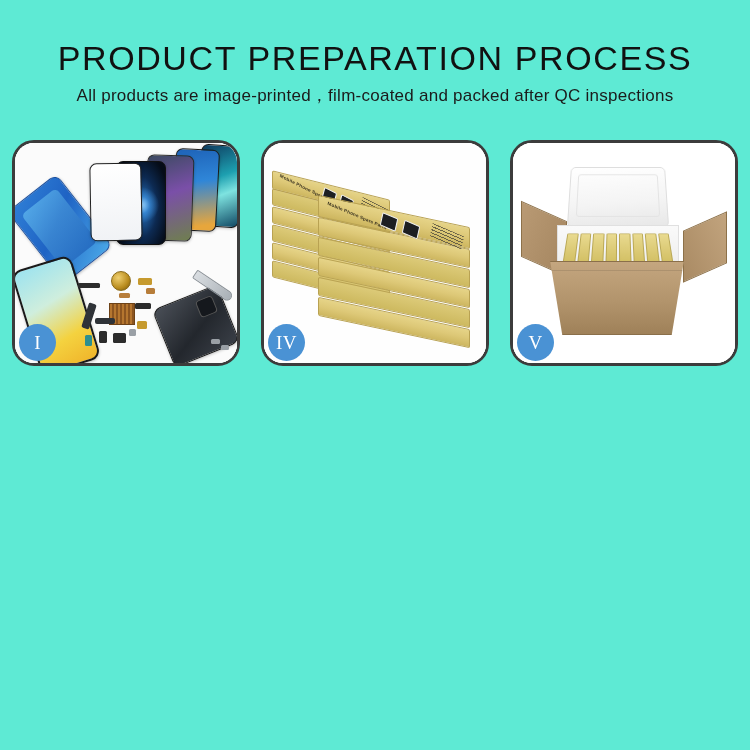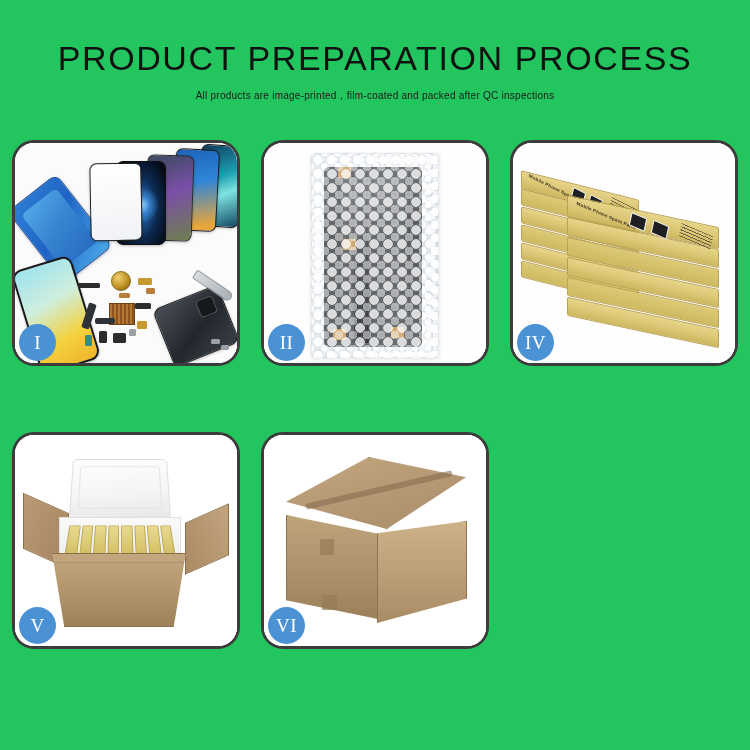--- a/index.html
+++ b/index.html
@@ -7,21 +7,21 @@
   html, body {
     margin: 0; padding: 0;
     width: 750px; height: 750px;
     background: #ffffff;
     font-family: "Liberation Sans", sans-serif;
     overflow: hidden;
   }
   .page {
     position: relative;
     width: 750px; height: 750px;
-    background: #22c55e;
+    background: #5eead4;
   }
 
   
   .header {
     position: absolute;
     left: 0; top: 38px;
     width: 750px;
     text-align: center;
   }
   .title {
@@ -29,21 +29,21 @@
     font-size: 34px;
     font-weight: 400;
     letter-spacing: 1.6px;
     color: #111111;
     line-height: 40px;
     white-space: nowrap;
   }
   .subtitle {
     margin-top: 8px;
     font-family: "Liberation Sans", sans-serif;
-    font-size: 10px;
+    font-size: 17px;
     font-weight: 400;
     letter-spacing: 0.25px;
     color: #1b1b1b;
     line-height: 20px;
     white-space: nowrap;
   }
 
   
   .grid {
     position: absolute;
@@ -441,36 +441,20 @@
           <div class="chip" style="left:120px; top:160px; width:16px; height:6px;"></div>
           <div class="chip copper" style="left:104px; top:150px; width:11px; height:5px;"></div>
           <div class="chip silver" style="left:196px; top:196px; width:9px; height:5px;"></div>
           <div class="chip silver" style="left:206px; top:202px; width:8px; height:5px;"></div>
           <div class="tweezer"></div>
         </div>
       </div>
       <div class="badge">I</div>
     </div>
 
-    <div class="panel">
-      <div class="panel-inner">
-        <div class="scene">
-          <div class="p2-bg"></div>
-          <div class="bubblebag"></div>
-          <div class="lcd-inside"></div>
-          <div class="lcd-flex"></div>
-          <div class="tape" style="left:74px; top:24px;"></div>
-          <div class="tape" style="left:79px; top:96px;"></div>
-          <div class="tape" style="left:69px; top:186px;"></div>
-          <div class="tape" style="left:127px; top:184px;"></div>
-          <div class="bub-overlay"></div>
-        </div>
-      </div>
-      <div class="badge">II</div>
-    </div>
 
 
     <div class="panel">
       <div class="panel-inner">
         <div class="scene">
           <div class="p4-bg"></div>
           <div class="stack">
 
             <div class="kbox shade" style="left:2px;  top:52px;  width:118px; height:17px; transform:skewY(14deg);"></div>
             <div class="kbox" style="left:2px;  top:70px;  width:118px; height:17px; transform:skewY(14deg);"></div>
@@ -520,29 +504,15 @@
             <div class="ybox"></div>
             <div class="ybox"></div>
             <div class="ybox"></div>
           </div>
           <div class="carton-front"></div>
         </div>
       </div>
       <div class="badge">V</div>
     </div>
 
-    <div class="panel">
-      <div class="panel-inner">
-        <div class="scene">
-          <div class="p6-bg"></div>
-          <div class="c6-top"></div>
-          <div class="c6-seam"></div>
-          <div class="c6-left"></div>
-          <div class="c6-right"></div>
-          <div class="c6-tape" style="left:56px; top:104px; width:14px; height:16px;"></div>
-          <div class="c6-tape" style="left:58px; top:160px; width:15px; height:15px;"></div>
-        </div>
-      </div>
-      <div class="badge">VI</div>
-    </div>
 
   </div>
 </div>
 
 </body></html>

